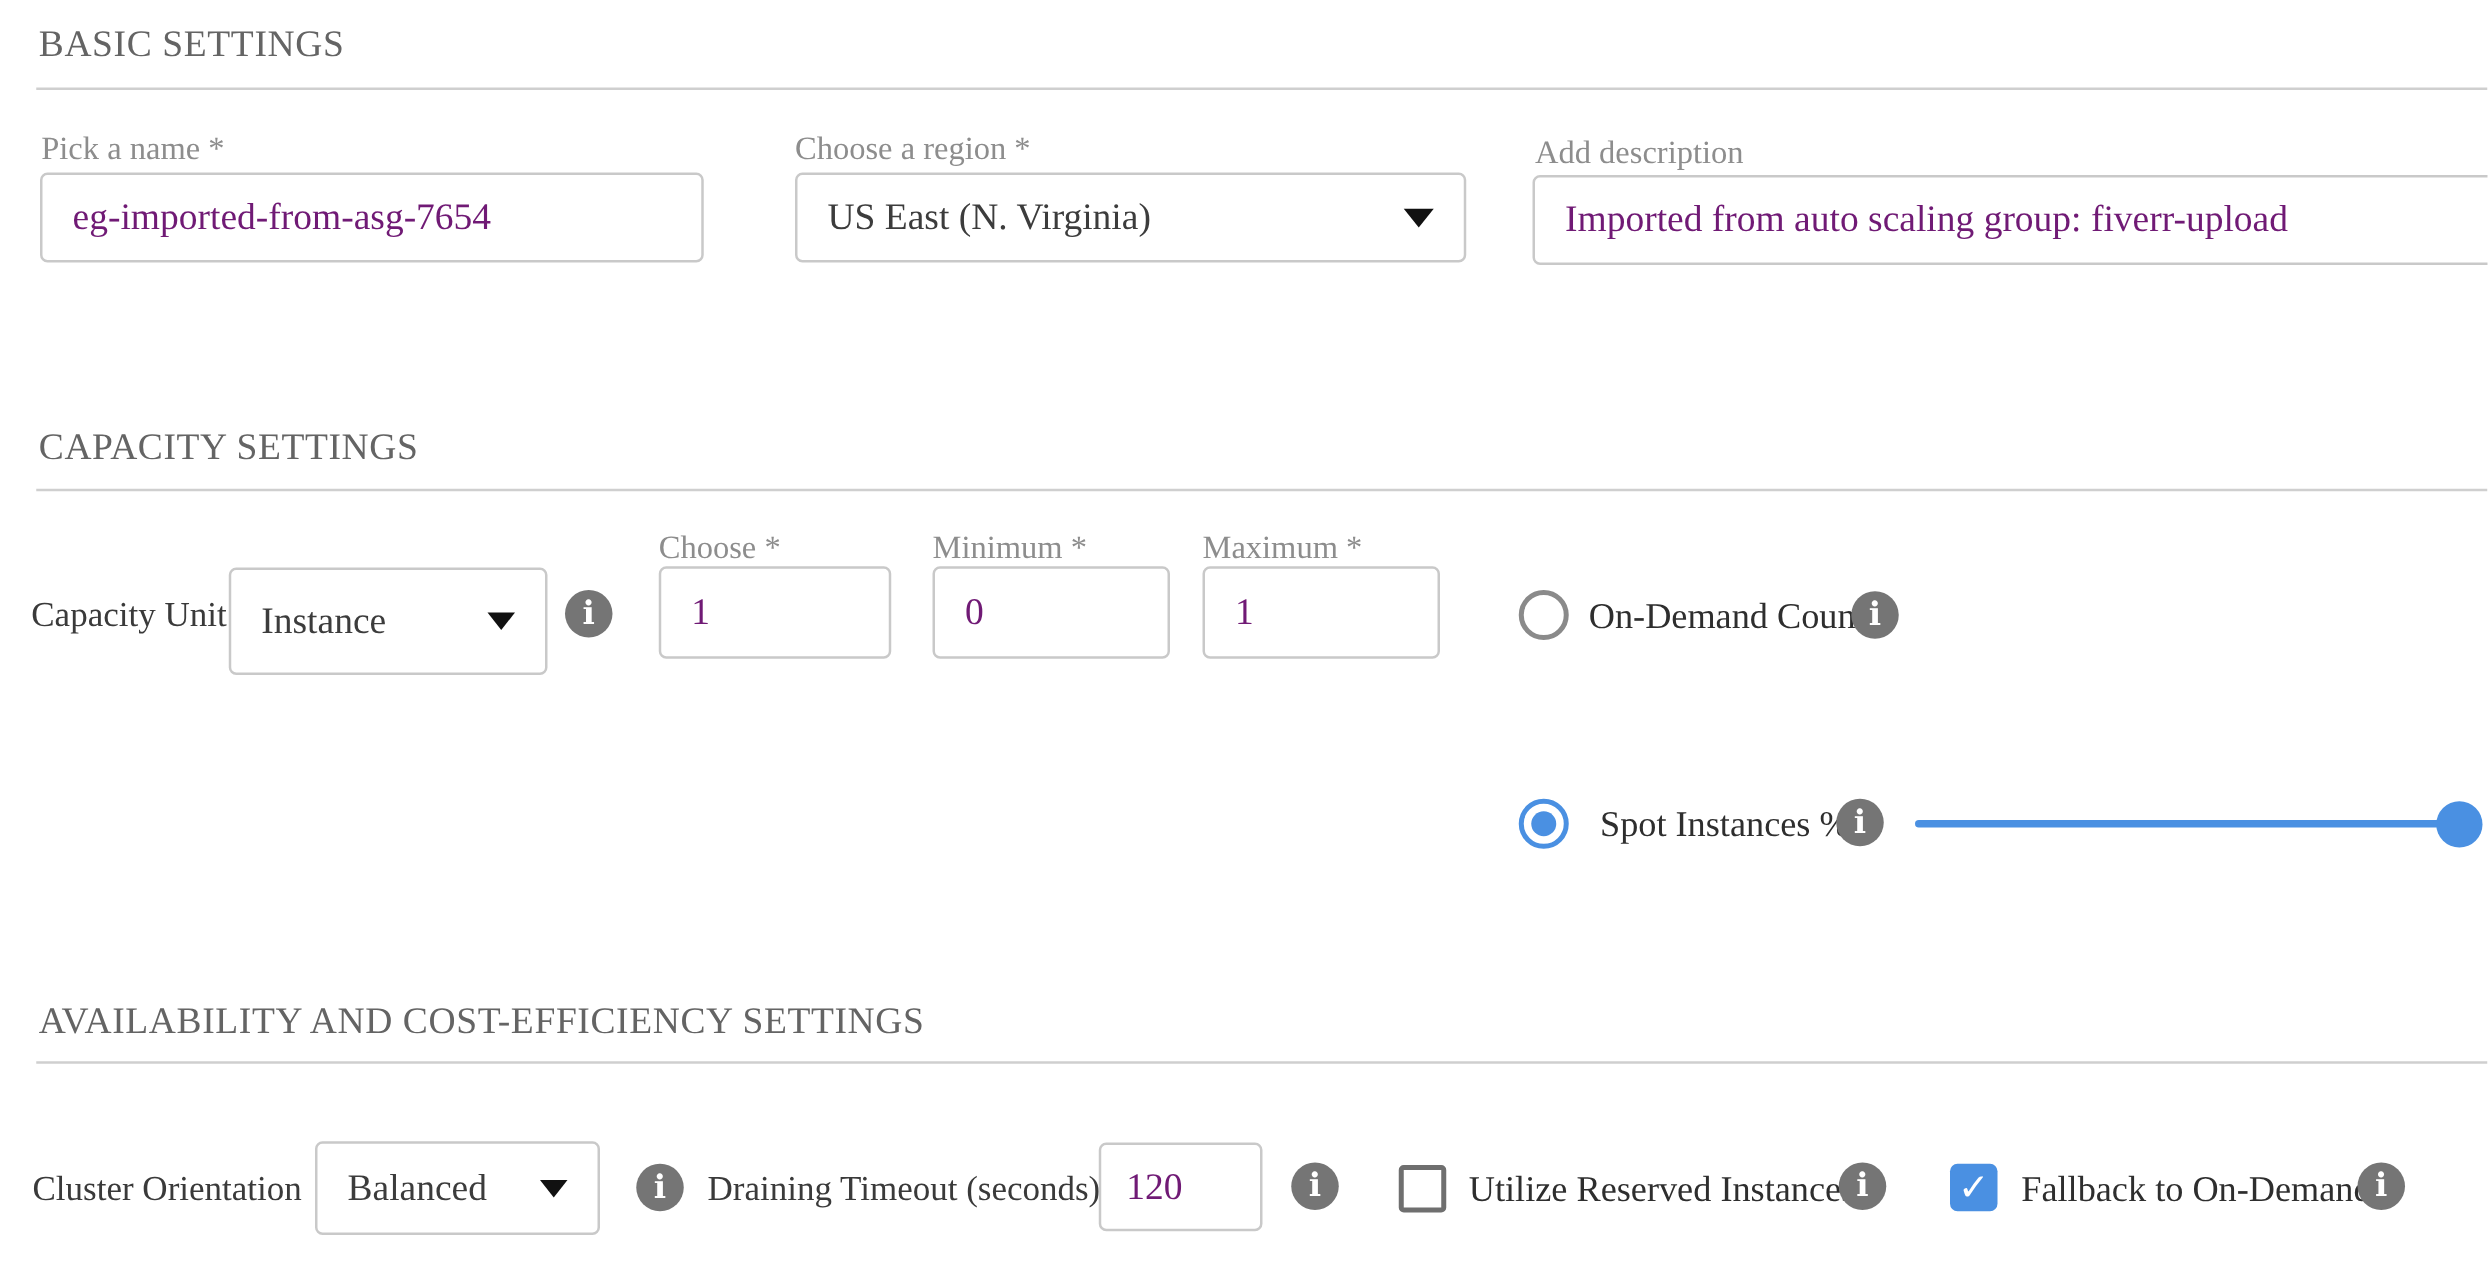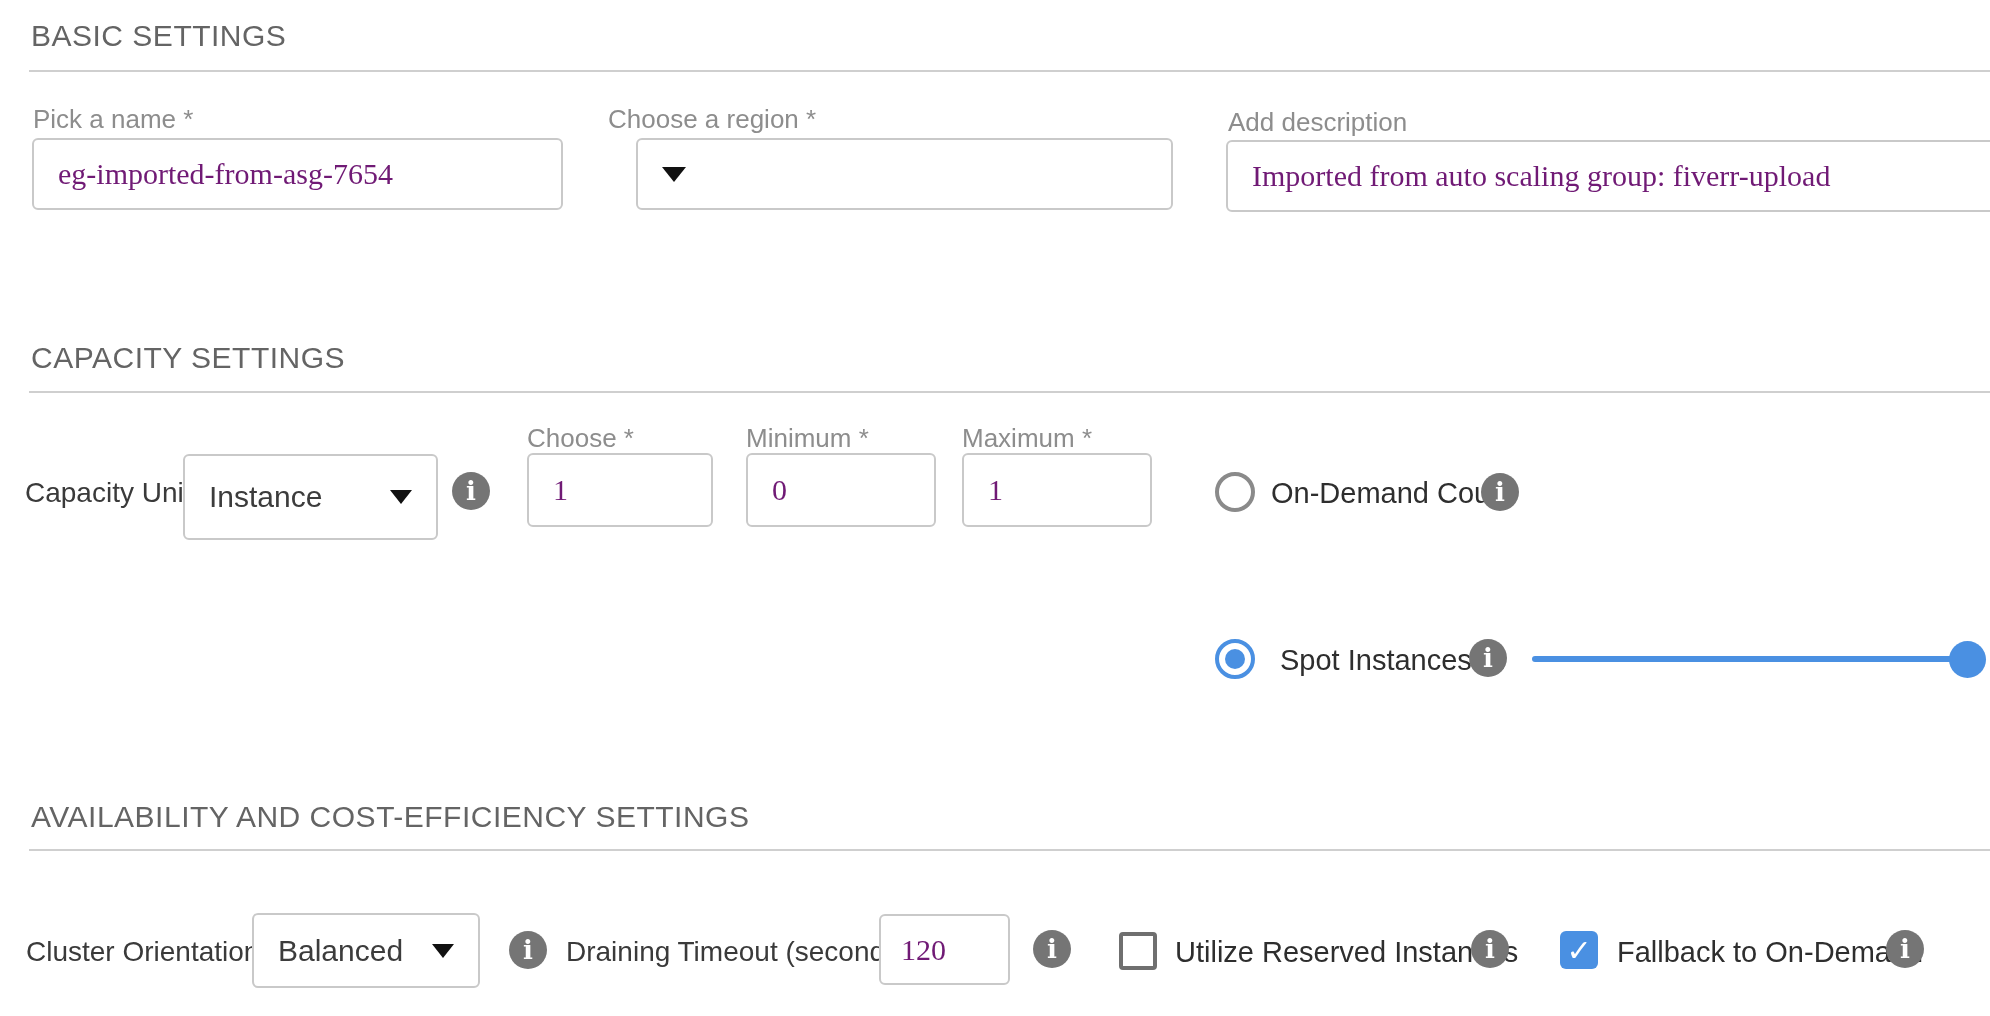--- a/index.html
+++ b/index.html
@@ -1,18 +1,18 @@
 <!DOCTYPE html>
 <html><head>
 <meta charset="utf-8">
 <style>
   html,body{margin:0;padding:0;background:#fff;}
   body{width:1990px;height:1016px;overflow:hidden;position:relative;
        font-family:"Liberation Sans","DejaVu Sans",sans-serif;color:#3c3c3c;}
-  .abs{position:absolute;}
+  .abs{position:absolute;font-family:Liberation Serif, serif;}
   .sec-title{font-size:30px;font-weight:300;color:#646464;letter-spacing:.5px;}
   .hr{height:2px;background:#cfcfcf;}
   .flabel{font-size:26px;color:#8d8d8d;}
   .dlabel{font-size:28px;color:#3a3a3a;}
   .tbox{box-sizing:border-box;border:2px solid #c9c9c9;border-radius:6px;background:#fff;
         font-family:Liberation Serif, serif;
         font-size:30px;color:#701a75;padding:0 24px;outline:none;}
   .select{box-sizing:border-box;border:2px solid #c9c9c9;border-radius:6px;background:#fff;
           display:flex;align-items:center;justify-content:space-between;
           padding:0 24px;font-size:30px;color:#3c3c3c;cursor:pointer;}
@@ -33,22 +33,23 @@
 </style>
 </head>
 <body>
 
 <div class="abs sec-title" style="left:31px;top:19px;">BASIC SETTINGS</div>
 <div class="abs hr" style="left:29px;top:70px;width:1961px;"></div>
 
 <div class="abs flabel" style="left:33px;top:104px;">Pick a name *</div>
 <input class="abs tbox" style="left: 32px; top: 138px; width: 531px; height: 72px;" value="eg-imported-from-asg-7654">
 
-<div class="abs flabel" style="left:608px;top:104px;">Choose a region *</div>
+<div class="abs flabel" style="left:636px;top:104px;">Choose a region *</div>
 <div class="abs select" style="left:636px;top:138px;width:537px;height:72px;">
+  <span>US East (N. Virginia)</span>
   <span class="caret"></span>
 </div>
 
 <div class="abs flabel" style="left:1228px;top:107px;text-align:right;">Add description</div>
 <input class="abs tbox" style="left: 1226px; top: 140px; width: 792px; height: 72px;" value="Imported from auto scaling group: fiverr-upload">
 
 <div class="abs sec-title" style="left:31px;top:341px;">CAPACITY SETTINGS</div>
 <div class="abs hr" style="left:29px;top:391px;width:1961px;"></div>
 
 <div class="abs dlabel" style="left:25px;top:477px;">Capacity Unit</div>

